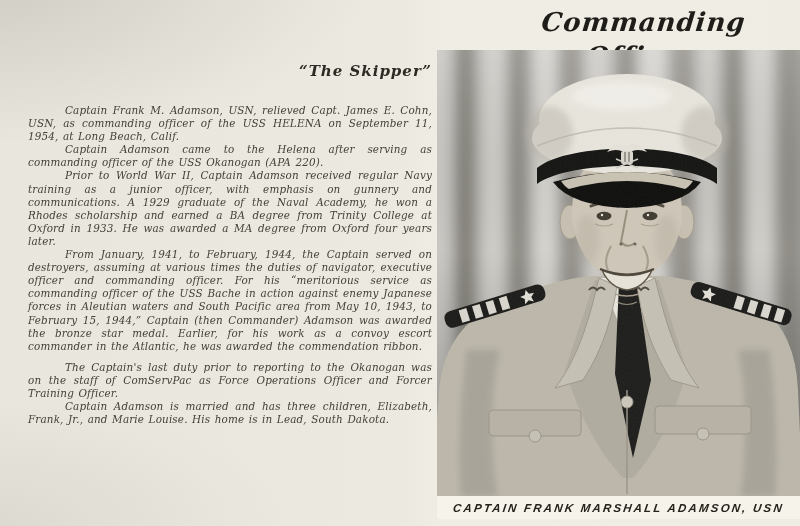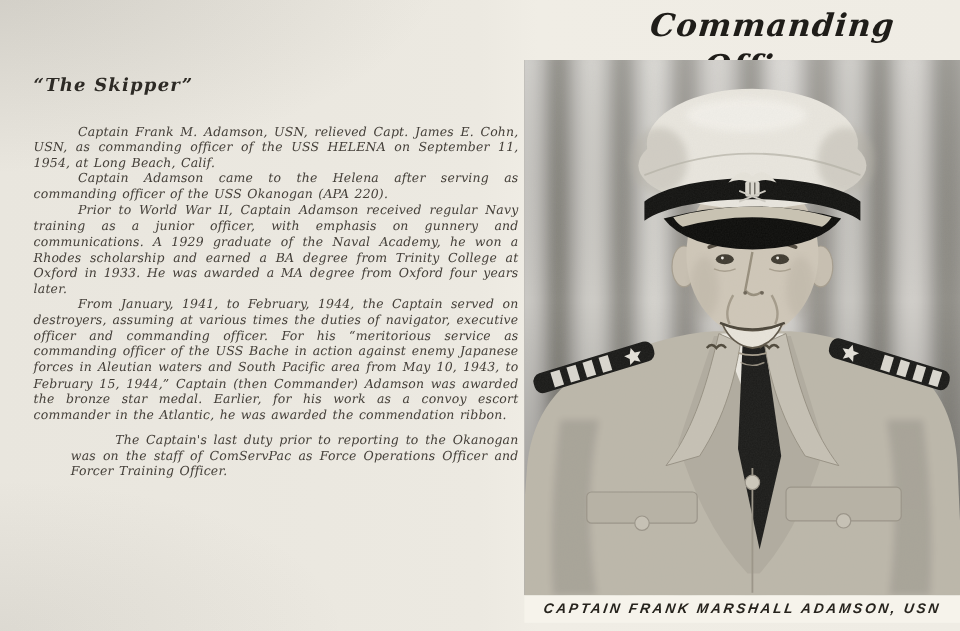--- a/index.html
+++ b/index.html
@@ -11,28 +11,28 @@
       radial-gradient(60% 40% at 0% 100%, rgba(110,107,100,0.10), rgba(110,107,100,0) 60%),
       linear-gradient(90deg,#e9e6de 0%,#ece9e1 50%,#f0ede5 56%,#efece4 100%);
   }
   .title{
     position:absolute;left:492px;top:5px;width:300px;margin:0;text-align:center;
     font:italic 700 26px/34px "DejaVu Serif",serif;color:#1f1d19;letter-spacing:1px;
     transform:skewX(-6deg);
   }
   .bio{position:absolute;left:28px;top:60px;width:404px;color:#45403a;}
   .skipper{
-    margin:2px 0 24px;text-align:left;
+    margin:2px 0 24px;text-align:right;
     font:italic 700 15px "DejaVu Serif",serif;letter-spacing:1px;color:#2d2a25;
   }
   .bio p{
     margin:0;text-align:justify;text-indent:37px;
     font:italic 10.4px/13.1px "DejaVu Serif",serif;letter-spacing:0.15px;word-spacing:1px;
   }
-  .bio p.gap{margin-top:8px;margin-left:31px;}
+  .bio p.gap{margin-top:8px;}
   .photo-area{position:absolute;left:437px;top:50px;width:363px;height:470px;margin:0;}
   .photo{width:363px;height:446px;overflow:hidden;background:#a6a4a0;}
   .caption{
     height:23px;background:#f6f3eb;display:flex;align-items:center;justify-content:center;
   }
   .caption span{
     font:italic 700 11.5px "Liberation Sans",sans-serif;letter-spacing:2.2px;
     color:#26231d;transform:skewX(-8deg);white-space:nowrap;
   }
 </style>
@@ -43,20 +43,21 @@
 
   <h1 class="title">Commanding Officer</h1>
 
   <section class="bio">
     <h2 class="skipper">“The Skipper”</h2>
     <p>Captain Frank M. Adamson, USN, relieved Capt. James E. Cohn, USN, as commanding officer of the USS HELENA on September 11, 1954, at Long Beach, Calif.</p>
     <p>Captain Adamson came to the Helena after serving as commanding officer of the USS Okanogan (APA 220).</p>
     <p>Prior to World War II, Captain Adamson received regular Navy training as a junior officer, with emphasis on gunnery and communications.  A 1929 graduate of the Naval Academy, he won a Rhodes scholarship and earned a BA degree from Trinity College at Oxford in 1933.  He was awarded a MA degree from Oxford four years later.</p>
     <p>From January, 1941, to February, 1944, the Captain served on destroyers, assuming at various times the duties of navigator, executive officer and commanding officer. For his “meritorious service as commanding officer of the USS Bache in action against enemy Japanese forces in Aleutian waters and South Pacific area from May 10, 1943, to February 15, 1944,” Captain (then Commander) Adamson was awarded the bronze star medal.  Earlier, for his work as a convoy escort commander in the Atlantic, he was awarded the commendation ribbon.</p>
     <p class="gap">The Captain's last duty prior to reporting to the Okanogan was on the staff of ComServPac as Force Operations Officer and Forcer Training Officer.</p>
+    <p>Captain Adamson is married and has three children, Elizabeth, Frank, Jr., and Marie Louise.   His home is in Lead, South Dakota.</p>
   </section>
 
   <figure class="photo-area">
     <div class="photo">
       <svg viewBox="0 0 363 446" width="363" height="446" xmlns="http://www.w3.org/2000/svg">
         <defs>
           <filter id="soft" x="-30%" y="-30%" width="160%" height="160%">
               <feGaussianBlur stdDeviation="6"></feGaussianBlur>
             </filter>
           <filter id="soft2" x="-60%" y="-60%" width="220%" height="220%">

